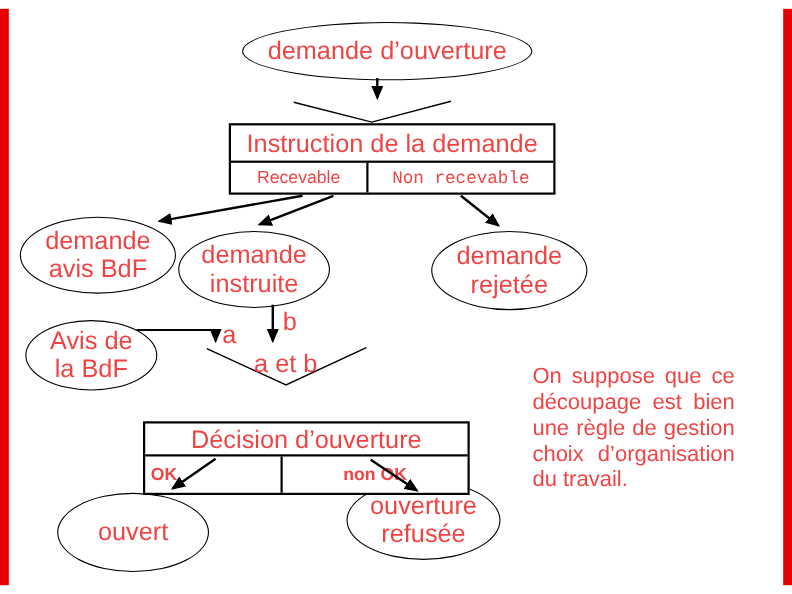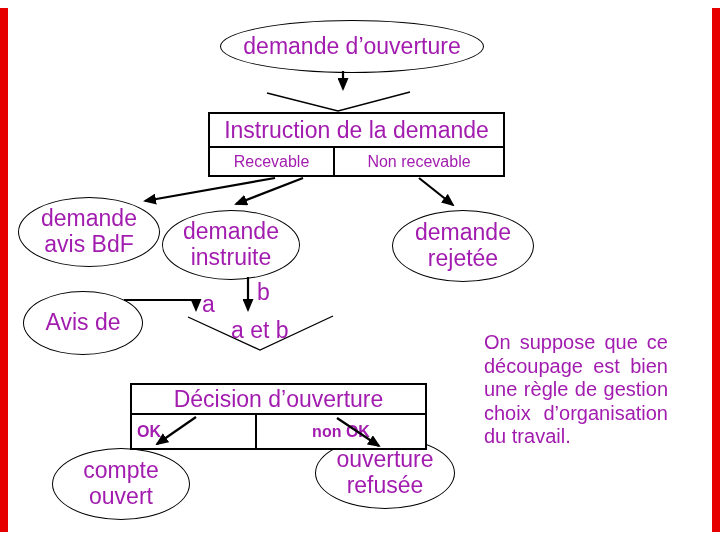--- a/index.html
+++ b/index.html
@@ -1,18 +1,18 @@
 <!DOCTYPE html>
 <html><head>
 <meta charset="utf-8">
 <style>
   html,body{margin:0;padding:0;background:#fff;}
   .slide{
     position:relative;width:720px;height:540px;background:#fff;overflow:hidden;
-    font-family:"Liberation Sans","DejaVu Sans",sans-serif;color:#a21caf;
+    font-family:"Liberation Sans","DejaVu Sans",sans-serif;color:#ef4444;
   }
   .accent-bar{position:absolute;top:8px;width:8px;height:524px;background:#e60000;}
   .accent-bar.left{left:0;}
   .accent-bar.right{right:0;}
 
   svg.wires{position:absolute;left:0;top:0;z-index:5;pointer-events:none;}
 
   .ellipse{
     position:absolute;z-index:2;border:1.5px solid #000;border-radius:50%;
     background:#fff;display:flex;flex-direction:column;align-items:center;justify-content:center;
@@ -92,37 +92,37 @@
     <span>instruite</span>
   </div>
 
   <div class="ellipse" style="left:392px;top:210px;width:140px;height:70px;">
     <span>demande</span>
     <span>rejetée</span>
   </div>
 
   <div class="ellipse" style="left:23px;top:291px;width:118px;height:62px;">
     <span>Avis de</span>
+    <span>la BdF</span>
   </div>
 
   <div class="ellipse" style="left:52px;top:448px;width:136px;height:70px;">
-    <span>compte</span>
     <span>ouvert</span>
   </div>
 
   <div class="ellipse" style="left:315px;top:437px;width:138px;height:70px;">
     <span>ouverture</span>
     <span>refusée</span>
   </div>
 
   <div class="dtable" style="left:208px;top:112px;width:297px;height:65px;">
     <div class="hdr" style="height:34px;">Instruction de la demande</div>
     <div class="row" style="height:27px;">
       <div class="cell center divider" style="width:125px;">Recevable</div>
-      <div class="cell center" style="flex:1;">Non recevable</div>
+      <div class="cell center" style="flex:1;font-family:Liberation Mono, monospace;">Non recevable</div>
     </div>
   </div>
 
   <div class="dtable" style="left:130px;top:351px;width:297px;height:67px;margin-top:32px;">
     <div class="hdr" style="height:30px;">Décision d’ouverture</div>
     <div class="row" style="height:33px;font-weight:bold;">
       <div class="cell left divider" style="width:125px;">OK</div>
       <div class="cell center" style="flex:1;">non OK</div>
     </div>
   </div>

